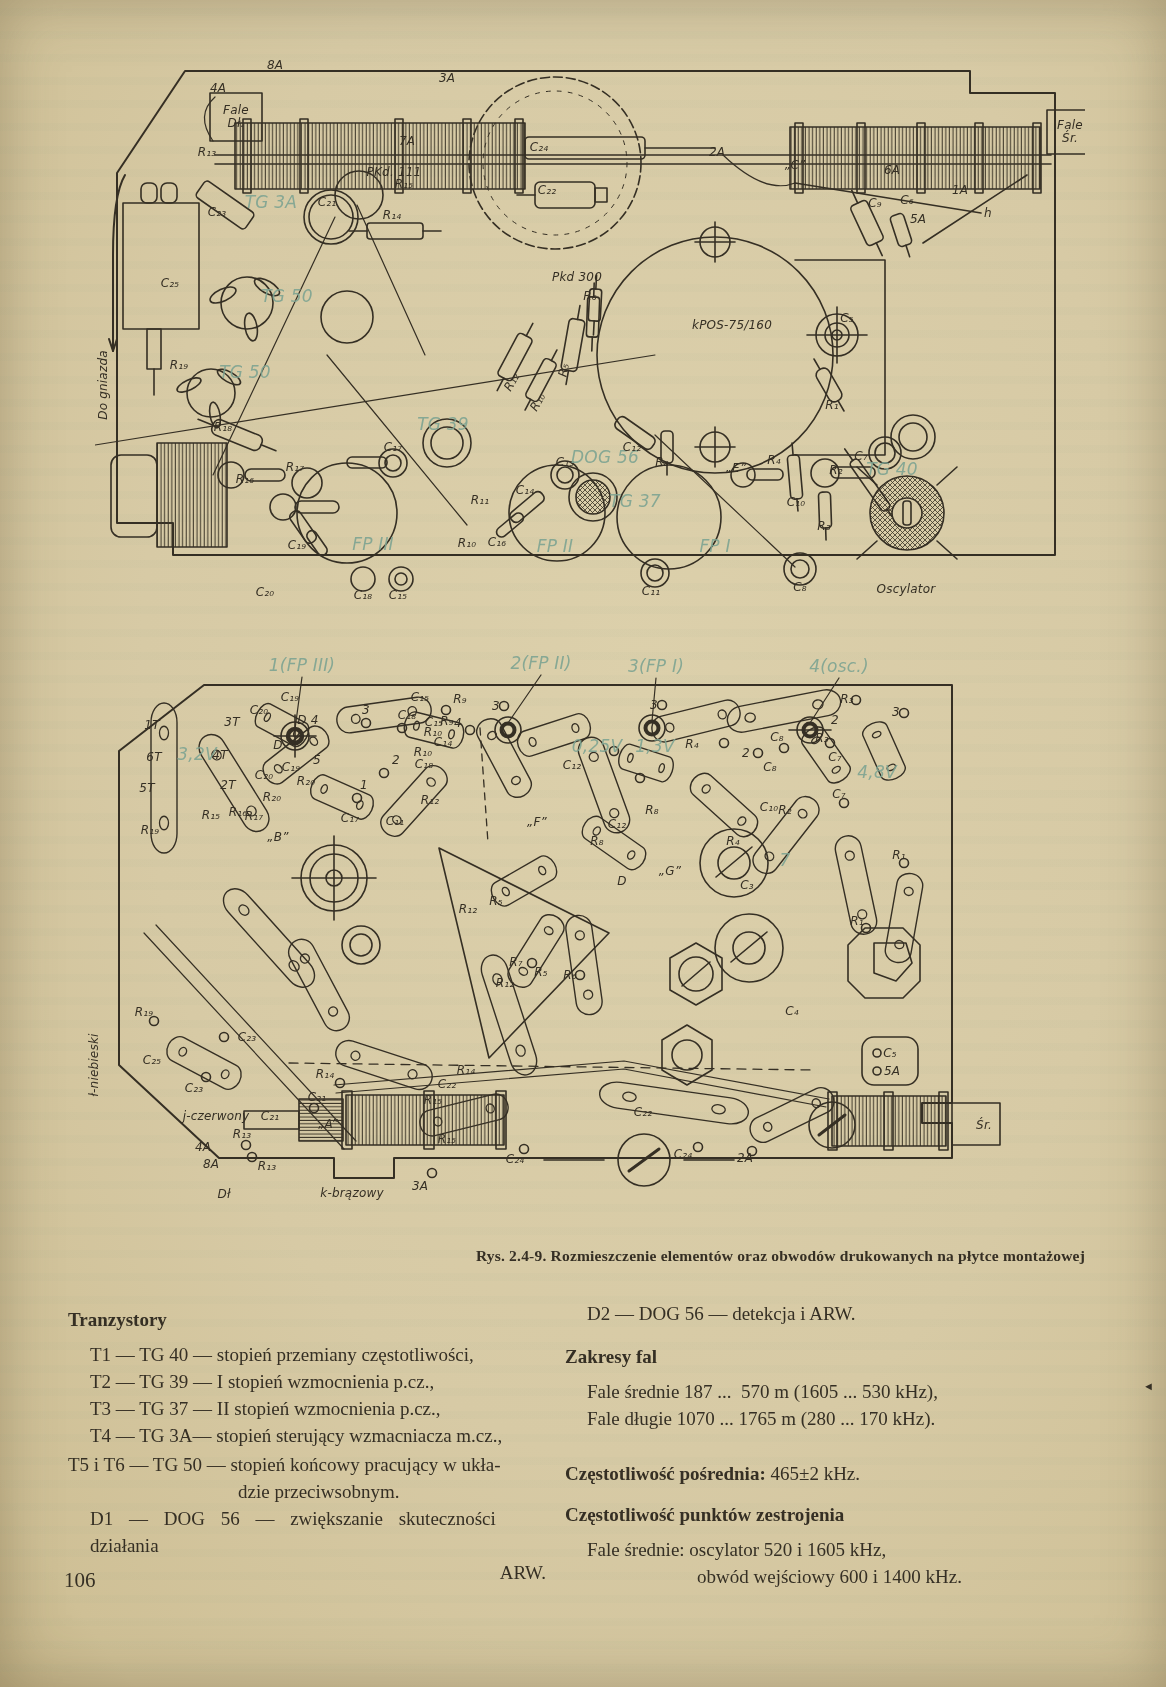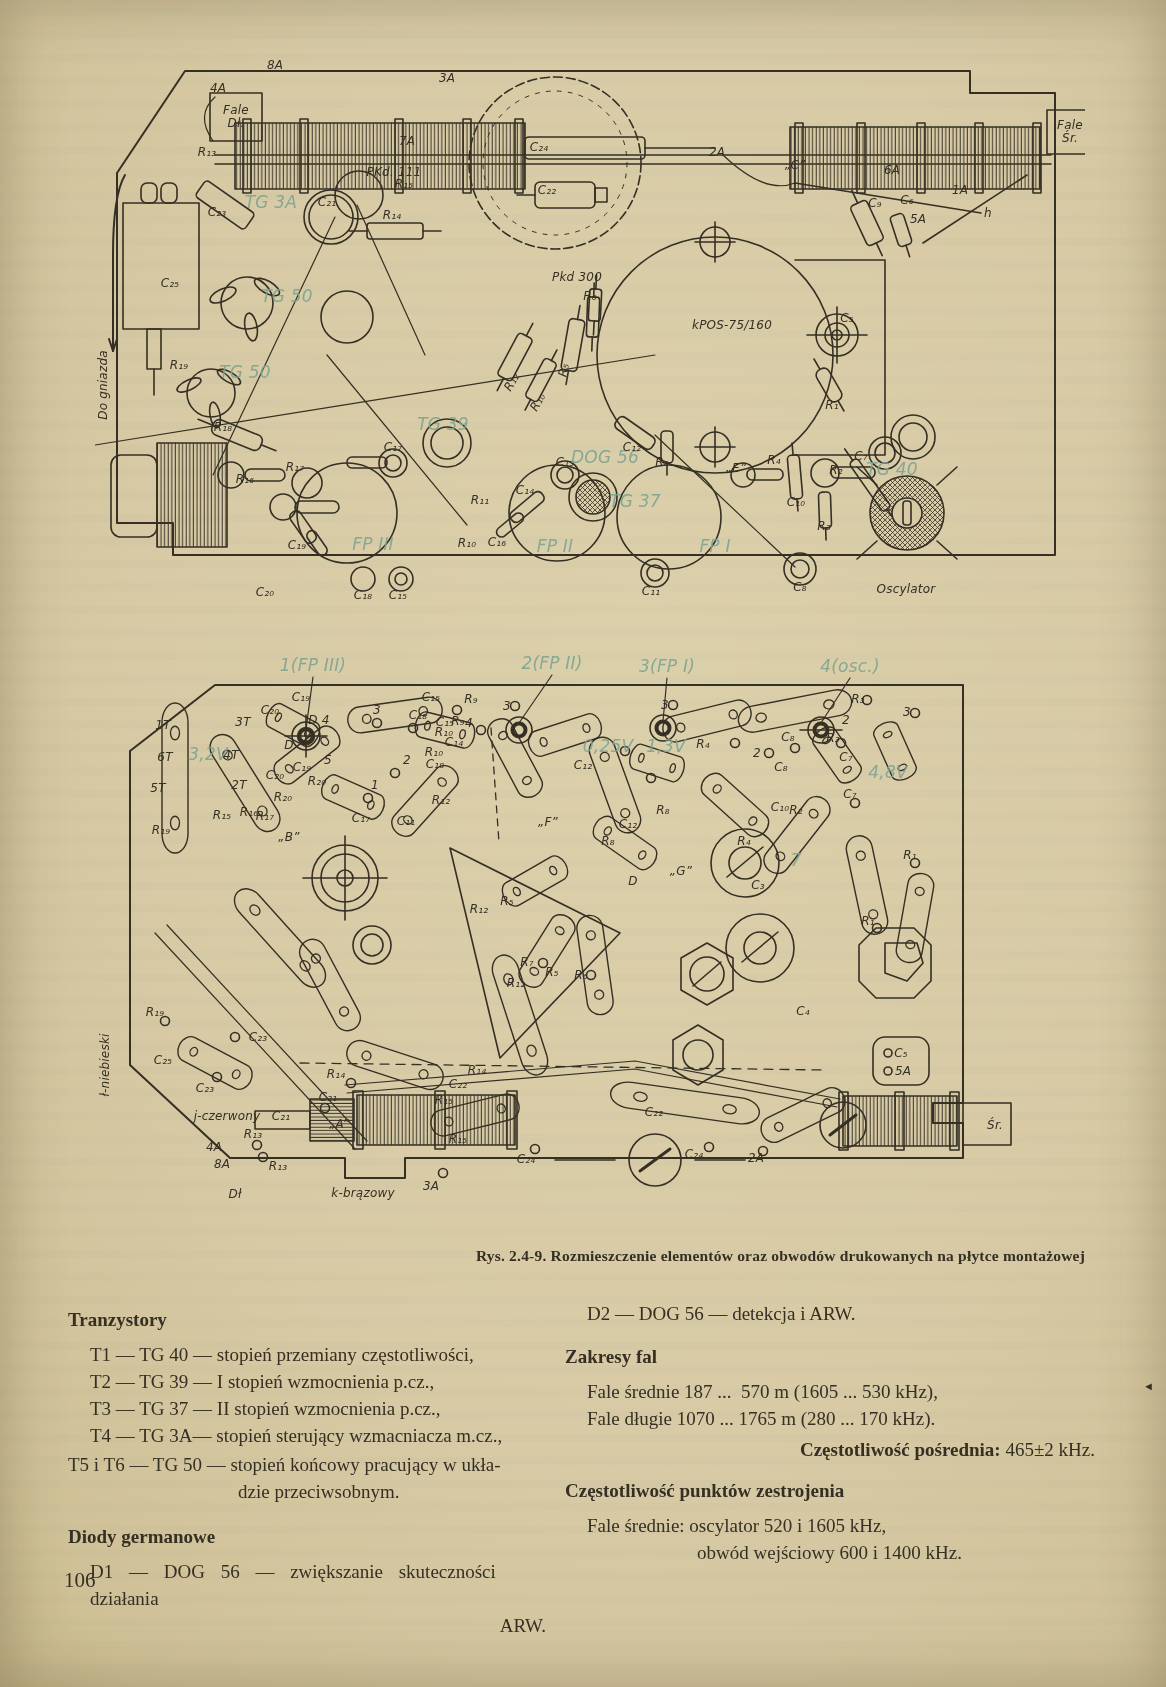--- a/index.html
+++ b/index.html
@@ -336,21 +336,21 @@
         <span class="dl" style="left: 766px; top: 401px;">C₇</span>
         <span class="dl green" style="left: 797px; top: 415px;">TG 40</span>
         <span class="dl" style="left: 701px; top: 447px;">C₁₀</span>
         <span class="dl" style="left: 729px; top: 471px;">R₃</span>
         <span class="dl" style="left: 705px; top: 532px;">C₈</span>
         <span class="dl" style="left: 556px; top: 536px;">C₁₁</span>
         <span class="dl" style="left: 775px; top: 534px; margin-left: 36px;">Oscylator</span>
       </div>
   </div>
 
-  <div class="fig-wrap" style="left:95px;top:633px;width:990px;height:600px;">
+  <div class="fig-wrap" style="left:84px;top:633px;width:990px;height:600px;">
     <svg class="fig" width="990" height="600" viewBox="0 0 990 600">
       <defs>
         <g id="cap">
           <rect x="-50" y="-13" width="100" height="26" rx="13" fill="none" stroke="#352f24" stroke-width="1.4" vector-effect="non-scaling-stroke"></rect>
           <circle cx="-30" cy="0" r="4.5" fill="none" stroke="#352f24" stroke-width="1.3" vector-effect="non-scaling-stroke"></circle>
           <circle cx="30" cy="0" r="4.5" fill="none" stroke="#352f24" stroke-width="1.3" vector-effect="non-scaling-stroke"></circle>
         </g>
       </defs>
       <g stroke="#352f24" fill="none" stroke-width="1.6" stroke-linejoin="round" stroke-linecap="round">
 
@@ -618,34 +618,33 @@
     <div class="hd">Tranzystory</div>
     <div class="indent1">
 
     <div class="ln">T1 — TG 40 — stopień przemiany częstotliwości,</div>
         <div class="ln">T2 — TG 39 — I stopień wzmocnienia p.cz.,</div>
         <div class="ln">T3 — TG 37 — II stopień wzmocnienia p.cz.,</div>
         <div class="ln">T4 — TG 3A— stopień sterujący wzmacniacza m.cz.,</div>
       </div>
     <div style="margin-top:2px;">T5 i T6 — TG 50 — stopień końcowy pracujący w ukła-</div>
     <div style="padding-left:170px;">dzie przeciwsobnym.</div>
-    <div class="hd" style="margin-top:18px;">Diody germanowe</div>
     <div class="indent1 just">D1 — DOG 56 — zwiększanie skuteczności działania</div>
     <div style="padding-left:176px;text-align:right;">ARW.</div>
   </div>
 
   <div class="col" style="left:565px;top:1300px;width:530px;">
     <div style="padding-left:22px;">D2 — DOG 56 — detekcja i ARW.</div>
     <div class="hd" style="margin-top:16px;">Zakresy fal</div>
     <div class="indent1">
 
     <div class="ln">Fale średnie 187 ...  570 m (1605 ... 530 kHz),</div>
         <div class="ln">Fale długie 1070 ... 1765 m (280 ... 170 kHz).</div>
       </div>
-    <div style="margin-top:4px;text-align:right;">
+    <div style="margin-top:28px;">
       <span style="font-weight:bold;">Częstotliwość pośrednia:</span><span> 465±2 kHz.</span>
     </div>
     <div class="hd" style="margin-top:14px;">Częstotliwość punktów zestrojenia</div>
     <div class="indent1">Fale średnie: oscylator 520 i 1605 kHz,</div>
     <div style="padding-left:132px;">obwód wejściowy 600 i 1400 kHz.</div>
   </div>
 
   <div class="pagenum">106</div>
   <div class="margin-mark">◄</div>
 </div>

